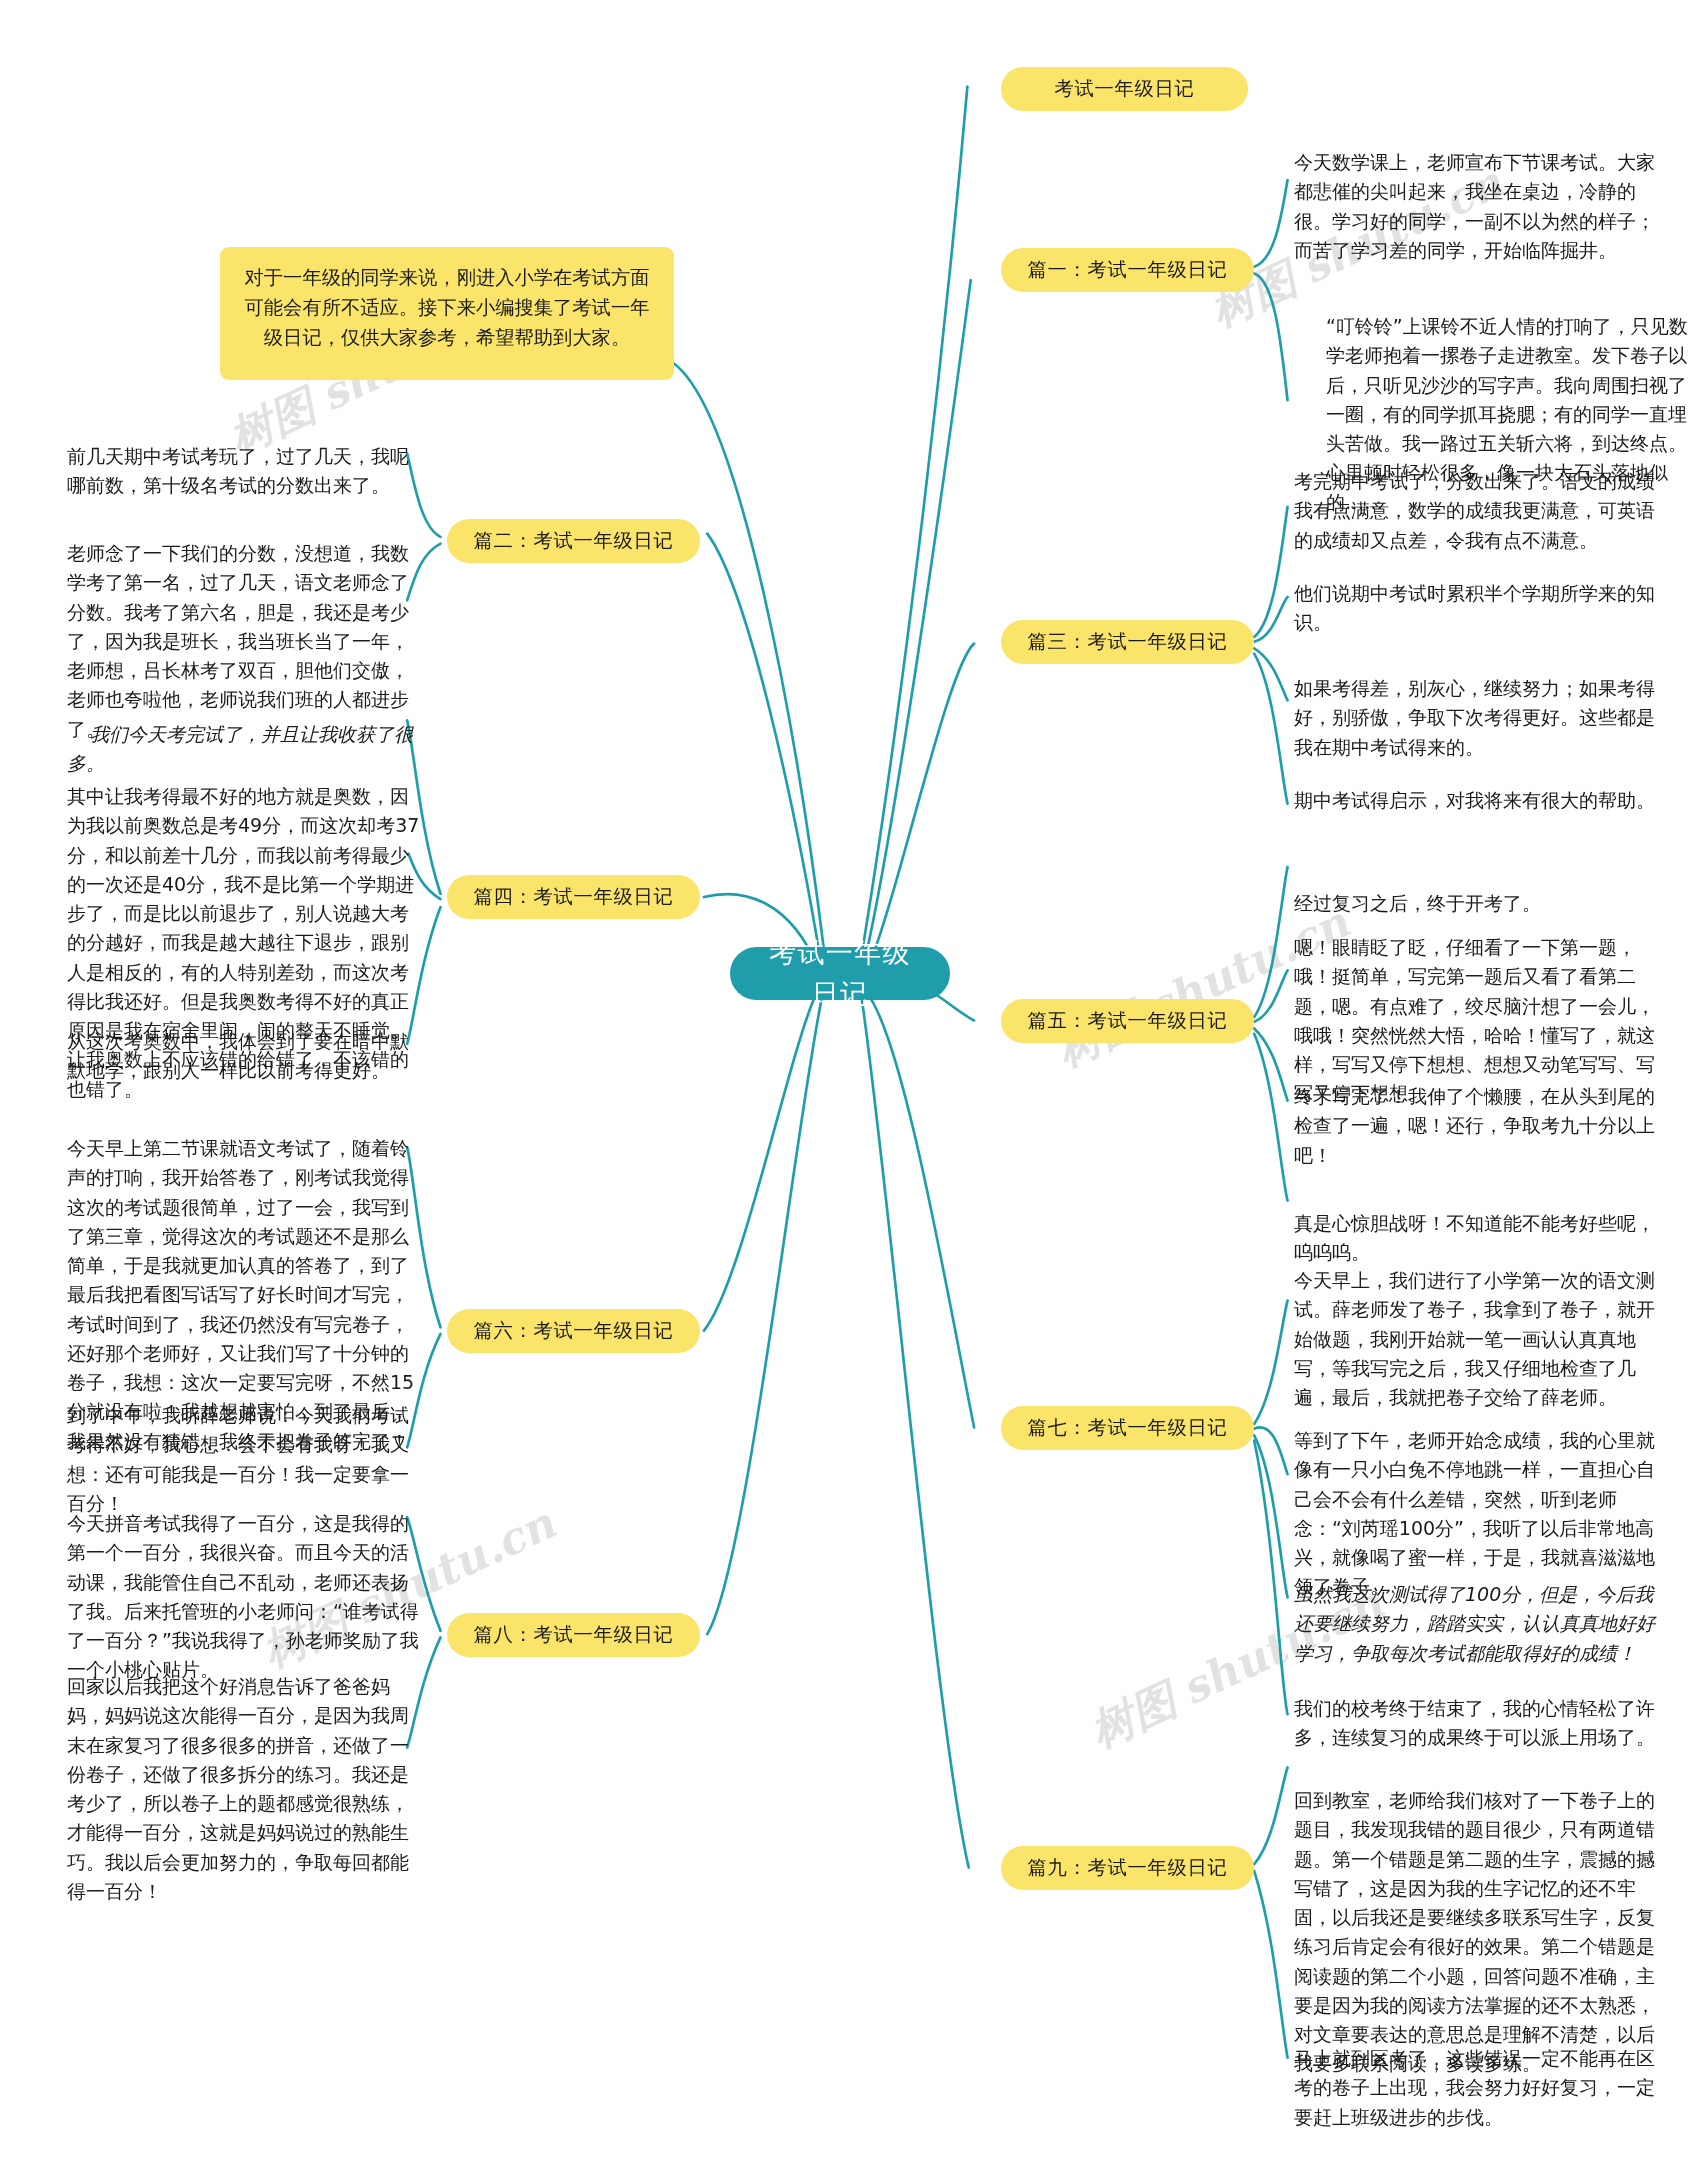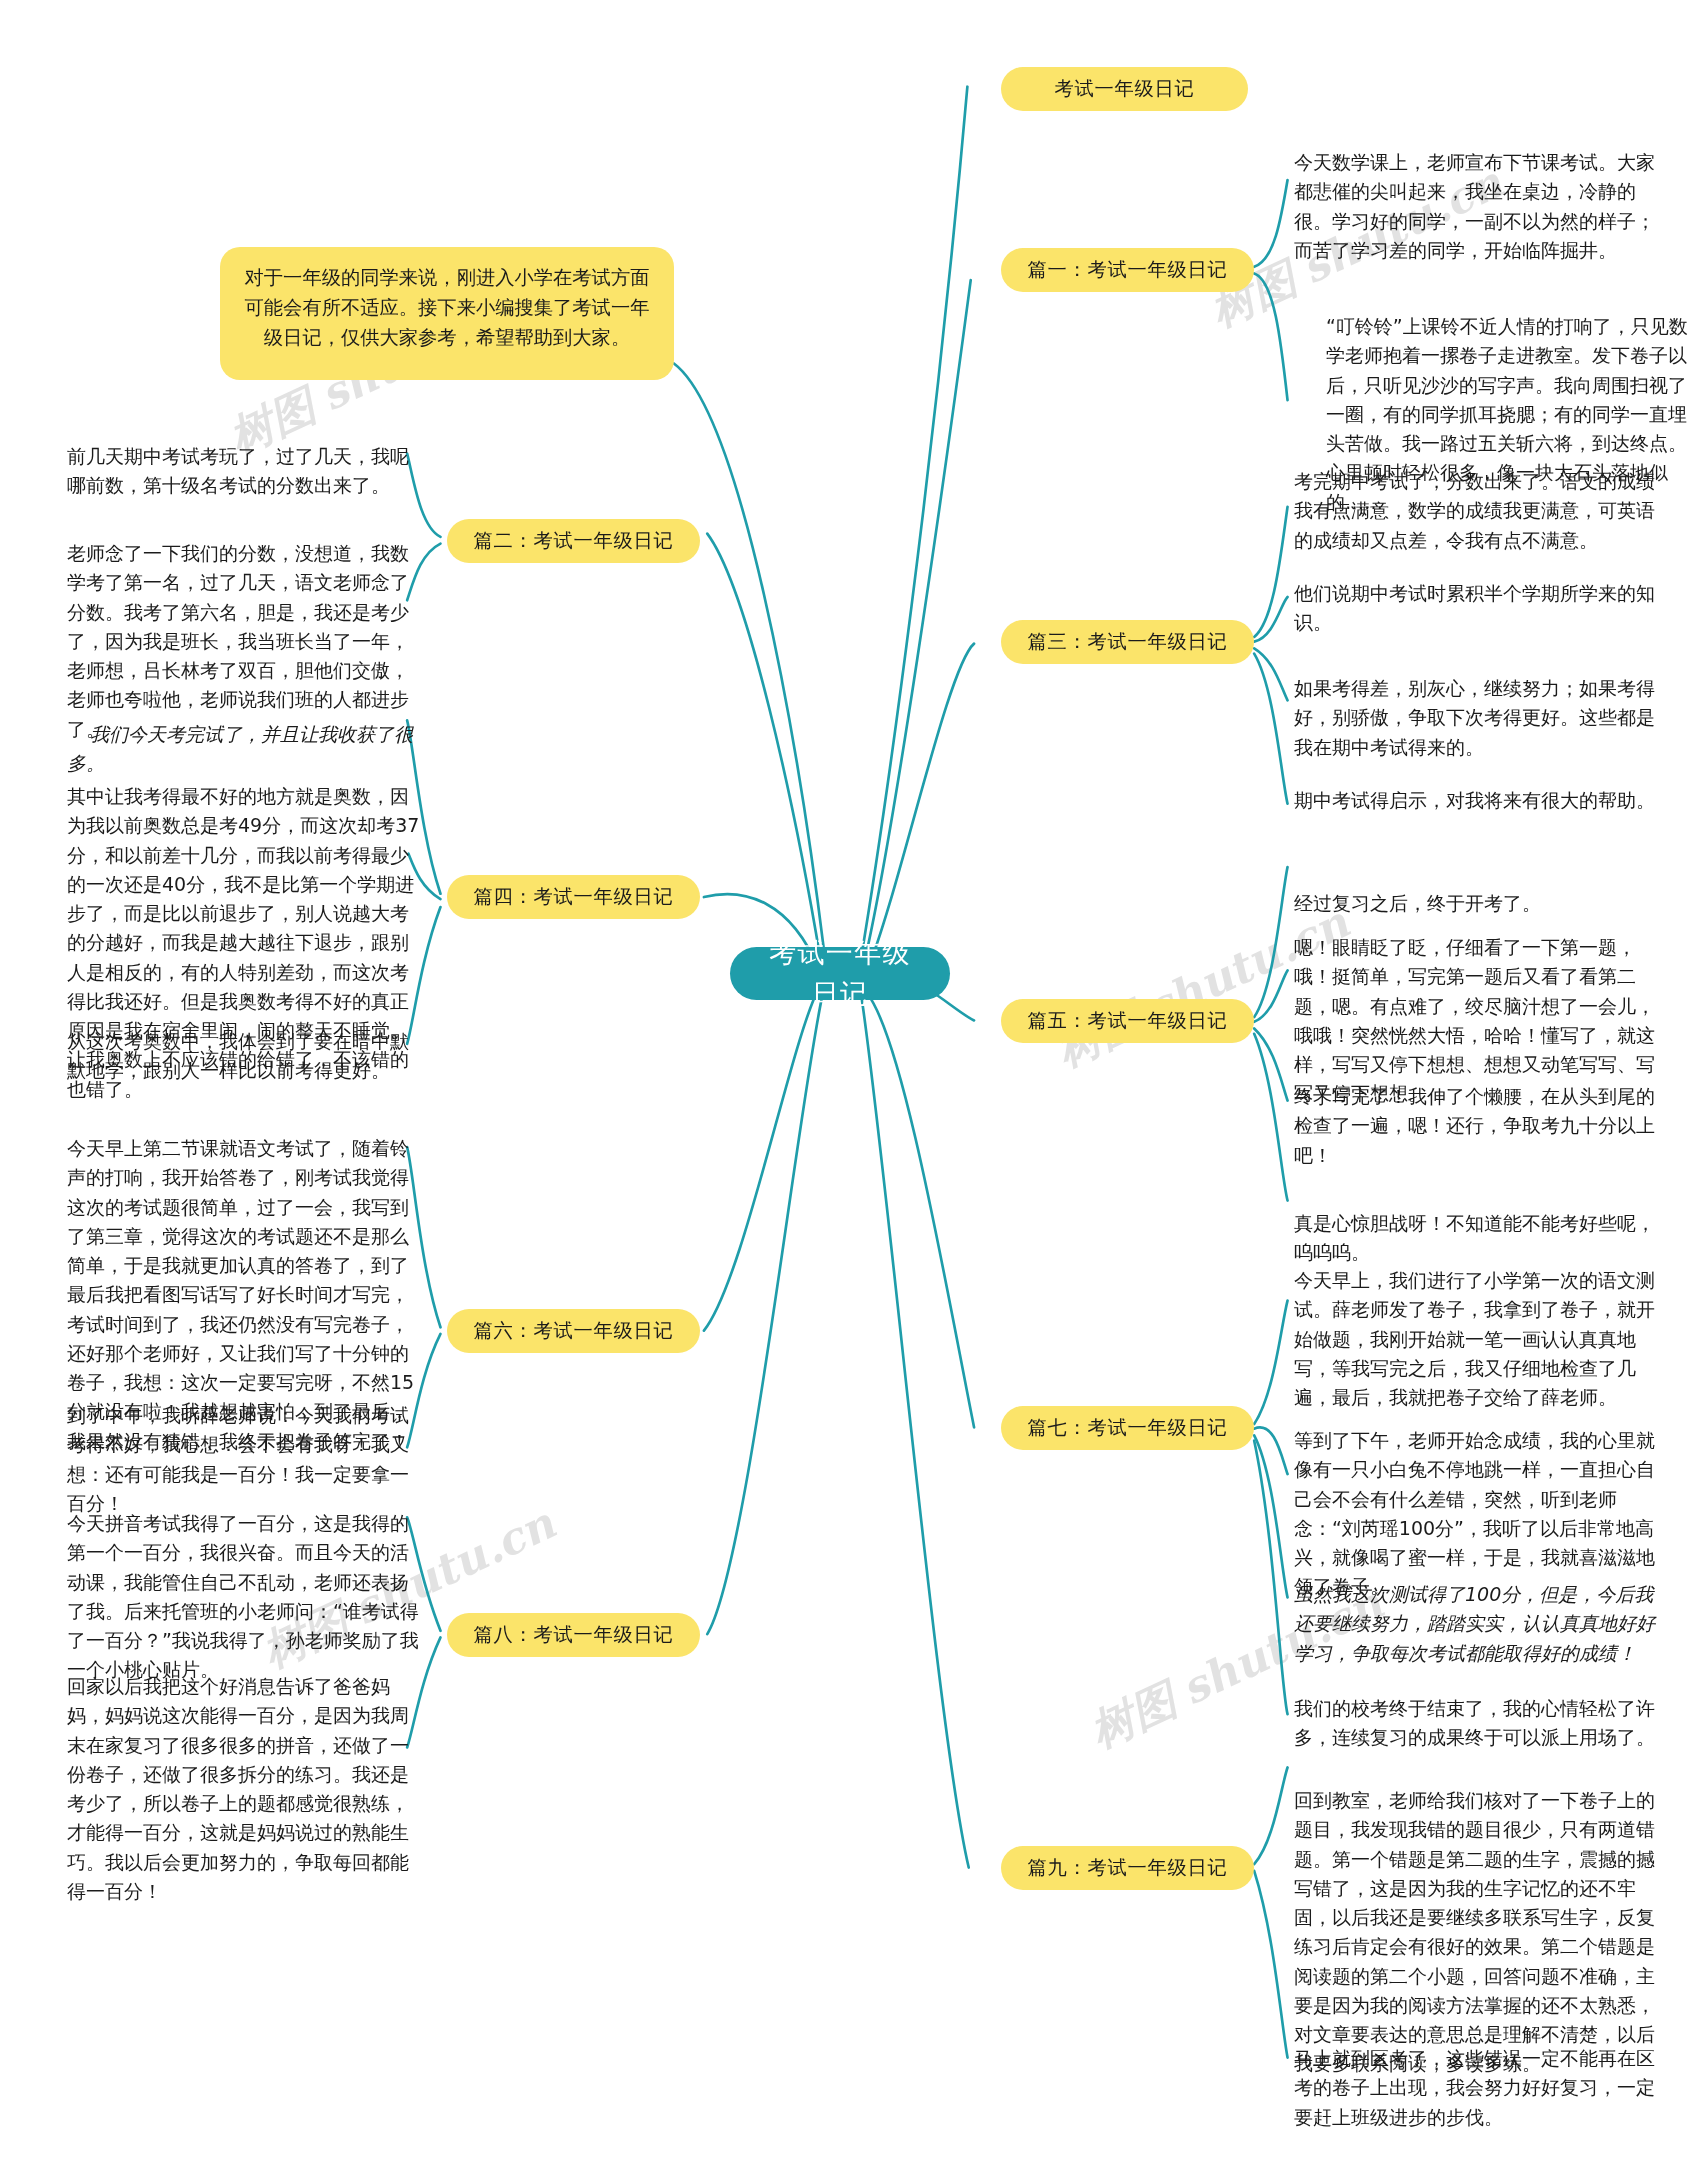--- a/index.html
+++ b/index.html
@@ -63,21 +63,21 @@
     letter-spacing: 0.7px;
     padding: 12px 23px;
     border-radius: 27px;
   }
   .node-intro {
     background: #fbe46a;
     color: #1b1b1b;
     font-size: 19.3px;
     text-align: center;
     padding: 16px 20px;
-    border-radius: 20px;
+    border-radius: 9px;
     line-height: 1.55;
     display: block;
   }
   .leaf {
     position: absolute;
     box-sizing: border-box;
     font-size: 19px;
     line-height: 1.54;
     color: #1b1b1b;
     text-align: justify;

